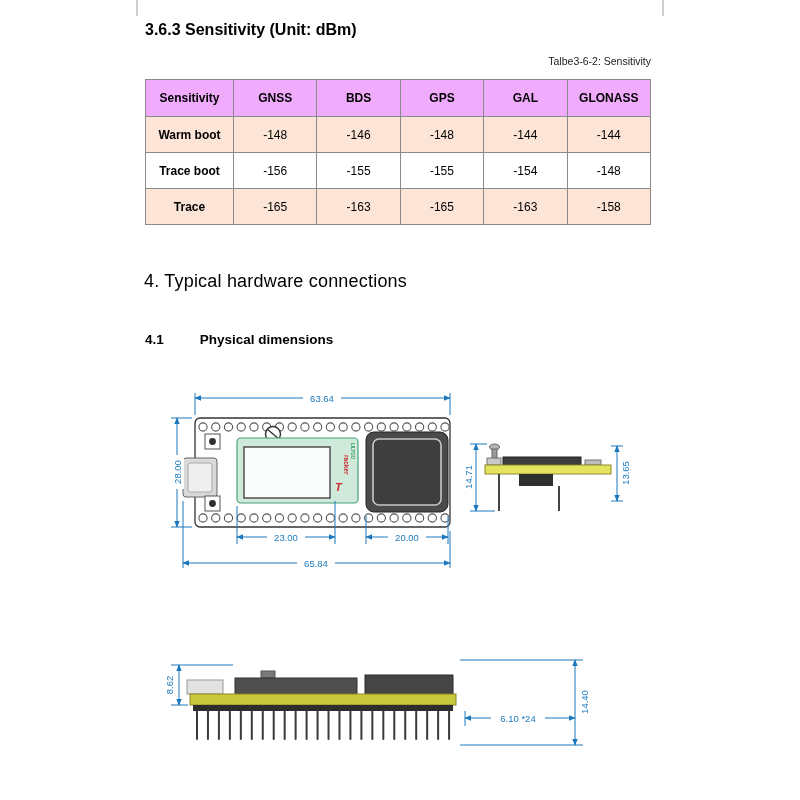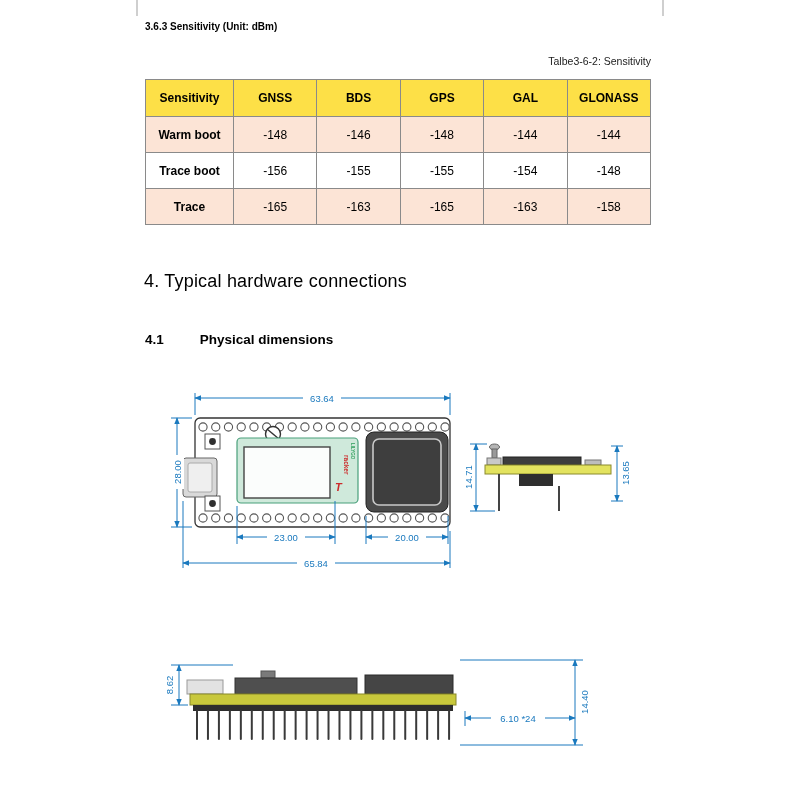--- a/index.html
+++ b/index.html
@@ -11,36 +11,36 @@
     height: 800px;
     background: #ffffff;
     overflow: hidden;
   }
   .edge-tick { position: absolute; top: 0; width: 2px; height: 16px; background: #cfcfcf; }
   .edge-tick.left { left: 136px; }
   .edge-tick.right { left: 662px; }
 
   .h363 {
     position: absolute; left: 145px; top: 21px;
-    font-size: 10px; font-weight: bold;
+    font-size: 16px; font-weight: bold;
   }
   .caption {
     position: absolute; left: 401px; top: 55px; width: 250px;
     text-align: right; font-size: 10.5px; color: #222;
   }
 
   table.sens-table {
     position: absolute; left: 145px; top: 79px; width: 506px;
     border-collapse: collapse; font-size: 12px; table-layout: fixed;
   }
   .sens-table th, .sens-table td {
     border: 1px solid #8a8a8a; text-align: center; vertical-align: middle;
     padding: 0;
   }
-  .sens-table th { height: 37px; font-weight: bold; background: #fde047; }
+  .sens-table th { height: 37px; font-weight: bold; background: #f0abfc; }
   .sens-table td { height: 36px; font-weight: normal; background: #ffffff; }
   .sens-table td.rowlabel { font-weight: bold; }
   .sens-table tr.hl td { background: #fce4d6; }
   .sens-table col.c0 { width: 88px; }
 
   .h4 {
     position: absolute; left: 144px; top: 271px;
     font-size: 18px; font-weight: normal; letter-spacing: 0.2px;
   }
   .h41 {

